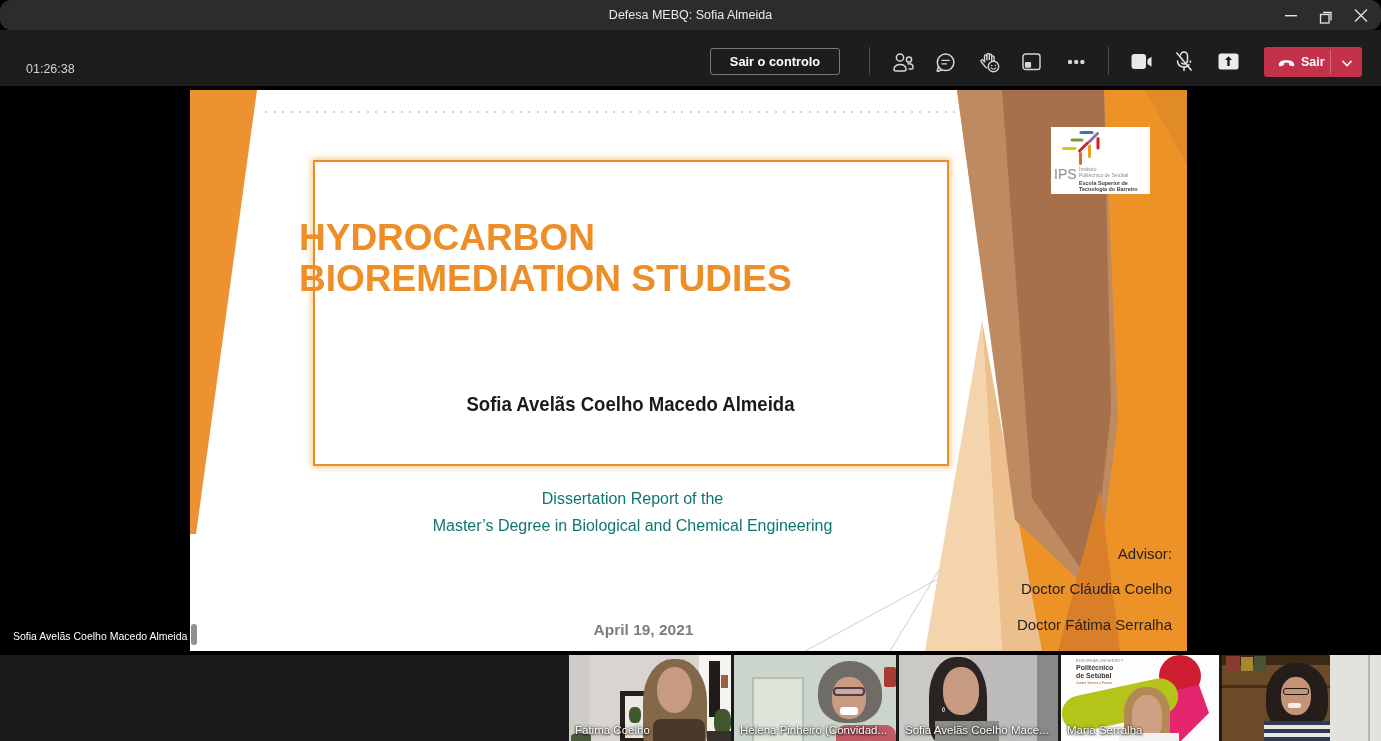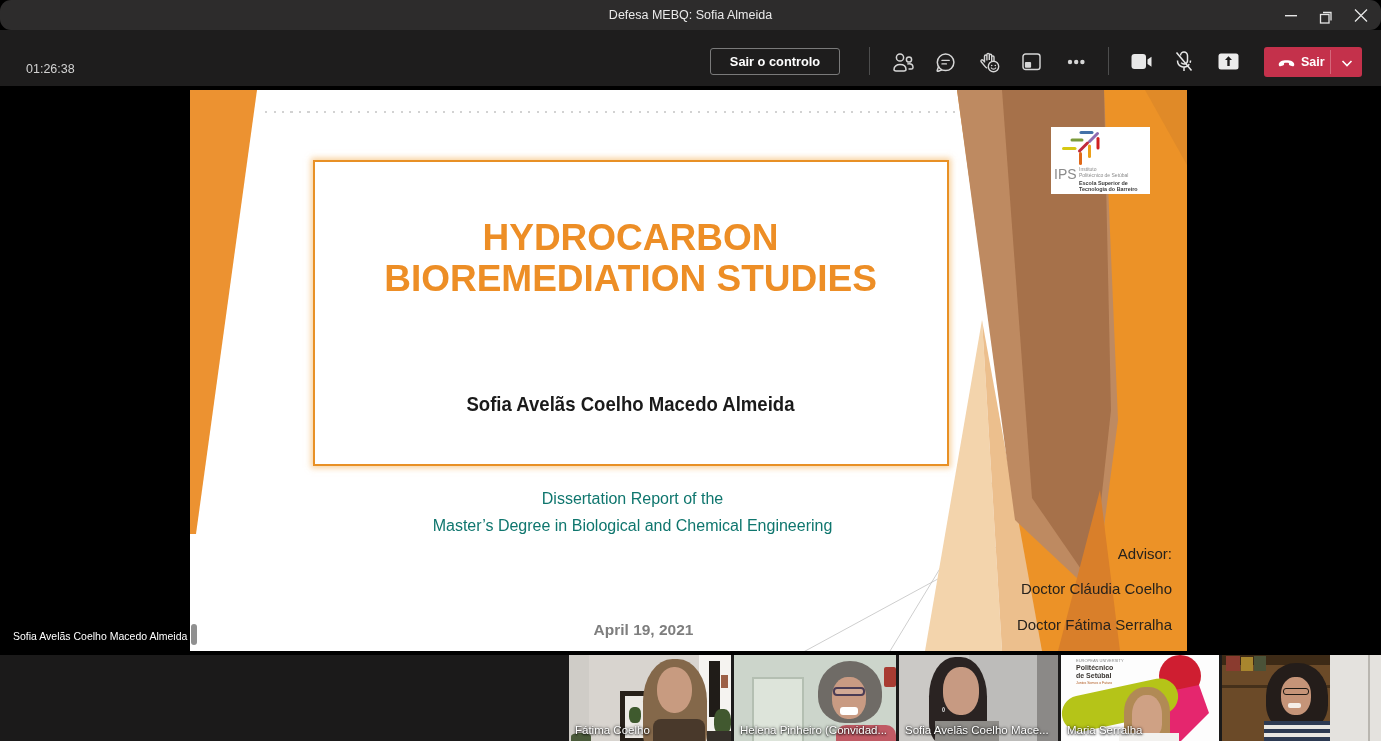--- a/index.html
+++ b/index.html
@@ -17,21 +17,21 @@
   .sep { position:absolute; top:17px; width:1px; height:28px; background:#4d4d4d; }
   .ticon { position:absolute; top:22px; }
   .sair { position:absolute; left:1264px; top:17px; width:98px; height:30px; background:#c4314b;
     border-radius:3px; color:#fff; }
   .sair .txt { position:absolute; left:37px; top:8px; font-size:12.5px; font-weight:700; }
   .sair .div { position:absolute; left:66px; top:3px; width:1px; height:24px; background:#d4677a; }
   .stage { position:absolute; left:0; top:86px; width:1381px; height:569px; background:#000; }
   .slide { position:absolute; left:190px; top:4px; width:997px; height:561px; background:#fff; overflow:hidden; }
   .titlebox { position:absolute; left:123px; top:69.6px; width:636px; height:306px;
     border:2px solid #e89025; box-shadow:0 0 6px 2px rgba(244,176,90,.6); }
-  .heading { position:absolute; left:122px; width:637px; top:128px; text-align:center;
+  .heading { position:absolute; left:109px; width:637px; top:128px; text-align:left;
     color:#ed8e26; font-size:37px; font-weight:700; line-height:40.8px; }
   .author { position:absolute; left:122px; width:637px; top:302px; text-align:center;
     color:#1a1a1a; font-size:21px; font-weight:700; transform:scaleX(0.884); }
   .subs { position:absolute; left:124px; width:637px; top:395px; text-align:center; color:#0f766e;
     font-size:16px; line-height:27.3px; }
   .date { position:absolute; left:135px; width:637px; top:530.6px; text-align:center; color:#7e7e7e;
     font-size:15.5px; font-weight:700; }
   .advisor { position:absolute; right:15px; top:446px; text-align:right; color:#27221c; font-size:15px; line-height:35.4px; }
   .ipsbox { position:absolute; left:861px; top:37px; width:99px; height:67px; background:#fff; }
   .nametag { position:absolute; left:13px; top:544px; color:#fff; font-size:10.5px; }

